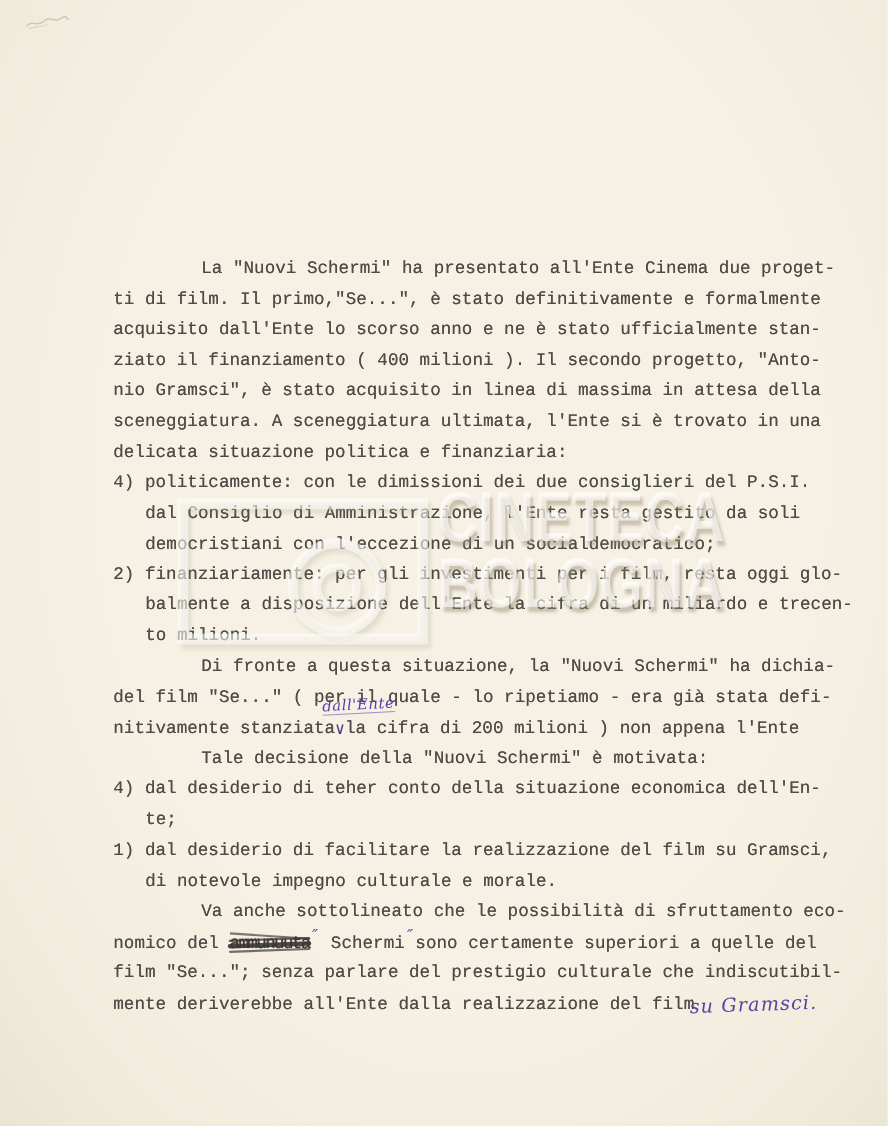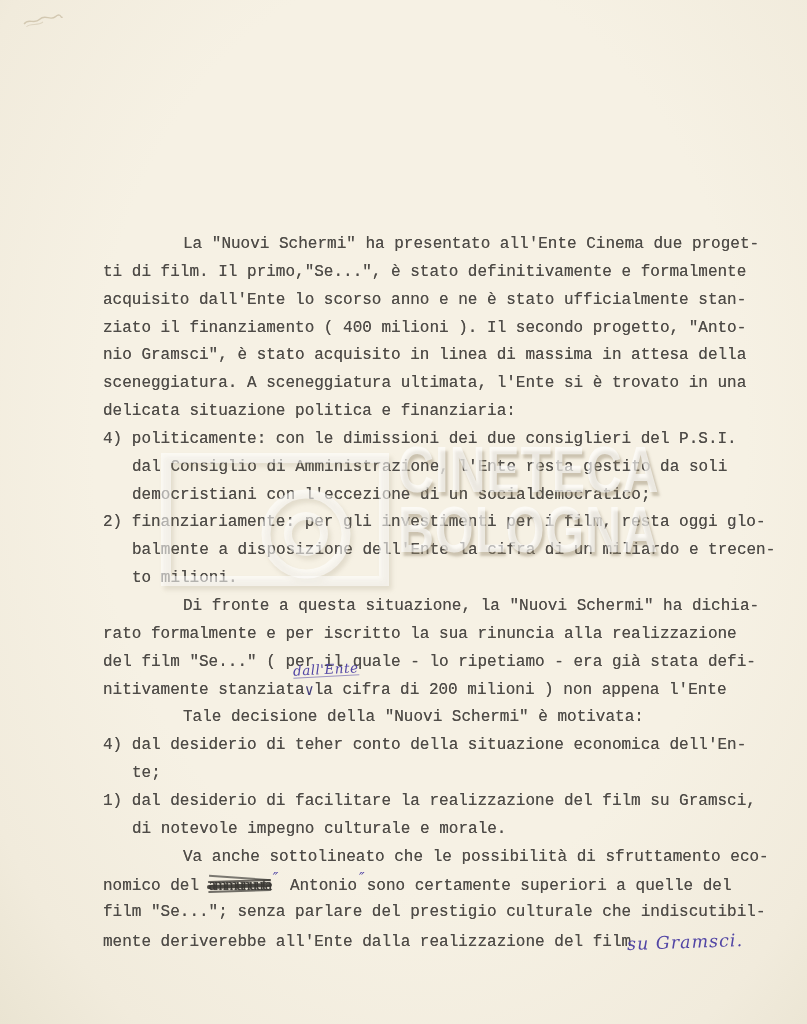--- a/index.html
+++ b/index.html
@@ -35,21 +35,20 @@
     line-height:14px;height:auto;
   }
   .caret{color:#45407a;text-shadow:none;position:relative;top:1px;font-size:15px;}
   .hq{font-size:15px;position:relative;top:-7px;padding:0 2px;letter-spacing:0;}
   .closing{font-size:17.5px;position:relative;top:2px;margin-left:-4px;transform:rotate(-2deg);display:inline-block;letter-spacing:1px;}
 
   
   .struck{
     position:relative;display:inline-block;letter-spacing:-1.5px;color:#403e3a;
     text-shadow:0 0 1px #403e3a;
-    font-family:Liberation Serif, serif;
   }
   .struck::after{
     content:"";position:absolute;left:-2px;right:-1px;top:46%;height:4px;
     background:rgba(56,54,50,.9);transform:rotate(-2deg);border-radius:2px;
     box-shadow:0 -5px 0 -1px rgba(56,54,50,.75), 0 5px 0 -1px rgba(56,54,50,.7);
   }
   .struck::before{
     content:"";position:absolute;left:0;right:0;top:20%;height:2px;
     background:rgba(56,54,50,.65);transform:rotate(4deg);
   }
@@ -85,30 +84,29 @@
     <div class="ln">nio Gramsci", è stato acquisito in linea di massima in attesa della</div>
     <div class="ln">sceneggiatura. A sceneggiatura ultimata, l'Ente si è trovato in una</div>
     <div class="ln">delicata situazione politica e finanziaria:</div>
     <div class="ln">4) politicamente: con le dimissioni dei due consiglieri del P.S.I.</div>
     <div class="ln hang">dal Consiglio di Amministrazione, l'Ente resta gestito da soli</div>
     <div class="ln hang">democristiani con l'eccezione di un socialdemocratico;</div>
     <div class="ln">2) finanziariamente: per gli investimenti per i film, resta oggi glo-</div>
     <div class="ln hang">balmente a disposizione dell'Ente la cifra di un miliardo e trecen-</div>
     <div class="ln hang">to milioni.</div>
     <div class="ln para">Di fronte a questa situazione, la "Nuovi Schermi" ha dichia-</div>
-    <div class="ln">rato formalmente e per iscritto la sua rinuncia alla realizzazione</div>
     <div class="ln">del film "Se..." ( per il quale - lo ripetiamo - era già stata defi-</div>
     <div class="ln"><span>nitivamente stanziata</span><span class="caret">∨</span><span>la cifra di 200 milioni ) non appena l'Ente</span><span class="hand ann-insert">dall'Ente</span></div>
     <div class="ln para">Tale decisione della "Nuovi Schermi" è motivata:</div>
     <div class="ln">4) dal desiderio di teher conto della situazione economica dell'En-</div>
     <div class="ln hang">te;</div>
     <div class="ln">1) dal desiderio di facilitare la realizzazione del film su Gramsci,</div>
     <div class="ln hang">di notevole impegno culturale e morale.</div>
     <div class="ln para">Va anche sottolineato che le possibilità di sfruttamento eco-</div>
-    <div class="ln"><span>nomico del </span><span class="struck">ammunuuta</span><span class="hand hq">″</span><span> Antonio</span><span class="hand hq">″</span><span>sono certamente superiori a quelle del</span></div>
+    <div class="ln"><span>nomico del </span><span class="struck">ammunuuta</span><span class="hand hq">″</span><span> Schermi</span><span class="hand hq">″</span><span>sono certamente superiori a quelle del</span></div>
     <div class="ln">film "Se..."; senza parlare del prestigio culturale che indiscutibil-</div>
     <div class="ln"><span>mente deriverebbe all'Ente dalla realizzazione del film</span><span class="hand closing">su Gramsci.</span></div>
   </div>
 
   <div class="watermark">
     <svg class="wm-logo" width="230" height="135" viewBox="0 0 230 135">
       <rect x="6" y="6" width="218" height="123" fill="none" stroke="rgba(255,255,255,.55)" stroke-width="10"></rect>
       <circle cx="146" cy="82" r="40" fill="none" stroke="rgba(255,255,255,.55)" stroke-width="9"></circle>
       <circle cx="146" cy="82" r="18" fill="none" stroke="rgba(255,255,255,.55)" stroke-width="8"></circle>
     </svg>

